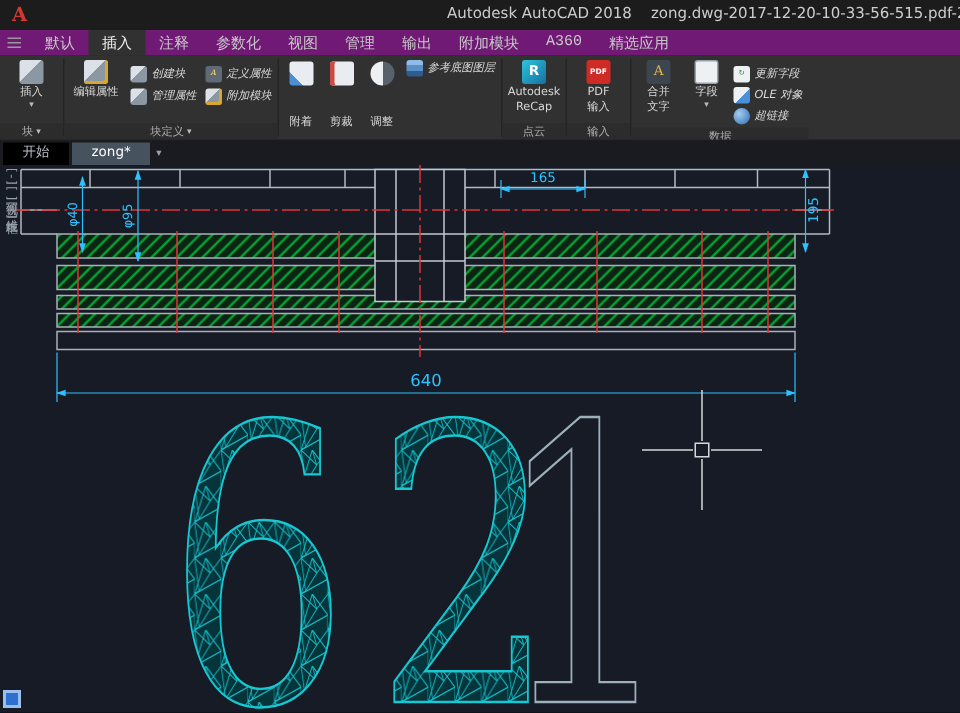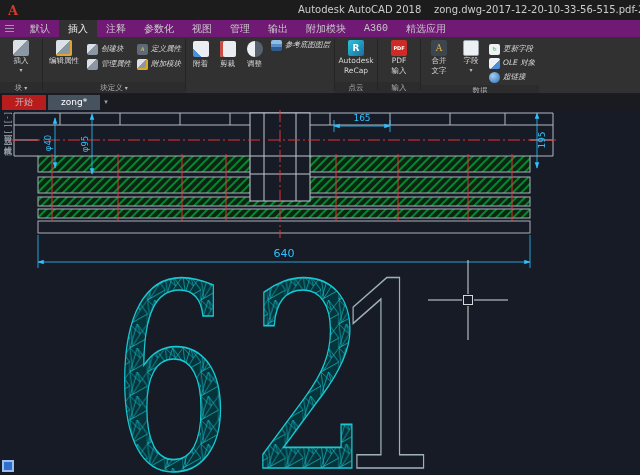--- a/index.html
+++ b/index.html
@@ -20,21 +20,21 @@
 
   
   .ribbon{position:absolute;left:0;top:37px;width:640px;height:57px;background:#313131;display:flex;overflow:hidden;border-bottom:1px solid #1d1d1d;box-sizing:border-box;}
   .panel{display:flex;flex-direction:column;flex:0 0 auto;}
   .pbody{flex:1;display:flex;align-items:flex-start;padding:1px 2px;gap:2px;}
   .plabel{height:11px;line-height:11px;text-align:center;font-size:7.5px;color:#aeaeae;display:flex;align-items:center;justify-content:center;gap:2px;background:#2c2c2c;}
   .vsep{width:1px;background:#242424;margin:2px 0;}
   .caret{font-size:6px;color:#bdbdbd;line-height:6px;}
 
   .bigbtn{width:38px;display:flex;flex-direction:column;align-items:center;gap:1px;padding:2px 0;font-size:7.5px;color:#d8d8d8;line-height:8.5px;text-align:center;white-space:nowrap;}
-  .vbtn{width:25px;display:flex;flex-direction:column;align-items:center;gap:2px;padding-top:3px;font-size:7.5px;color:#d8d8d8;white-space:nowrap;}
+  .vbtn{width:25px;display:flex;flex-direction:column;align-items:center;gap:19px;padding-top:3px;font-size:7.5px;color:#d8d8d8;white-space:nowrap;}
   .smallrow{display:flex;align-items:center;gap:3px;font-size:7.5px;color:#d8d8d8;height:14px;white-space:nowrap;padding:0 2px;font-style:italic;}
   .col{display:flex;flex-direction:column;justify-content:center;}
   .grid22{display:grid;grid-template-columns:auto auto;grid-auto-rows:15px;column-gap:2px;align-content:start;padding-top:4px;}
 
   
   .i{width:16px;height:16px;border-radius:2px;display:flex;align-items:center;justify-content:center;font-size:6px;color:#fff;flex:0 0 auto;}
   .i.sm{width:11px;height:11px;font-size:5px;}
   .i-cube{background:linear-gradient(135deg,#dbe1e7 0%,#dbe1e7 45%,#8b97a3 45%);}
   .i-cube-edit{background:linear-gradient(135deg,#dbe1e7 0%,#dbe1e7 45%,#8b97a3 45%);box-shadow:inset -2px -2px 0 #d9a62e;}
   .i-attr{background:#5f6a75;color:#ffd95e;font-size:8px;font-family:"DejaVu Serif",serif;}
@@ -47,21 +47,21 @@
   .i-shx{background:#59636e;font-size:8px;font-family:"DejaVu Serif",serif;}
   .i-gear{background:transparent;color:#c3cbd3;font-size:12px;}
   .i-combine{background:#3d454e;color:#e7b44a;font-size:9px;font-family:"DejaVu Serif",serif;}
   .i-field{background:#eef1f4;border:1px solid #98a2ac;box-sizing:border-box;color:#4a90d9;}
   .i-update{background:#eef1f4;color:#2d9343;font-size:10px;}
   .i-ole{background:linear-gradient(135deg,#eef1f4 55%,#4a90d9 55%);color:#333;}
   .i-link{background:radial-gradient(circle at 35% 35%,#a3cdf2,#2d6cb0);border-radius:50%;}
 
   
   .filetabs{position:absolute;left:0;top:94px;width:640px;height:16px;background:#191b20;display:flex;align-items:flex-end;}
-  .ftab{height:15px;line-height:15px;padding:0 13px;margin-left:2px;font-size:9px;background:#b91c1c;color:#b9bec4;}
+  .ftab{height:15px;line-height:15px;padding:0 13px;margin-left:2px;font-size:9px;background:#000000;color:#b9bec4;}
   .ftab.active{background:#46535f;color:#ffffff;}
   .ftab-caret{margin-left:4px;color:#9aa0a6;font-size:7px;align-self:center;}
 
   
   .canvas{position:absolute;left:0;top:110px;width:640px;height:365px;background:#161b26;}
   .vplabel{position:absolute;left:1px;top:2px;writing-mode:vertical-rl;text-orientation:mixed;font-size:8px;color:#99a1ab;letter-spacing:1px;}
   .ucsicon{position:absolute;left:2px;bottom:3px;width:12px;height:12px;background:#2f6fd0;box-shadow:inset 0 0 0 2px #9cc0ee;}
 </style>
 </head>
 <body>

